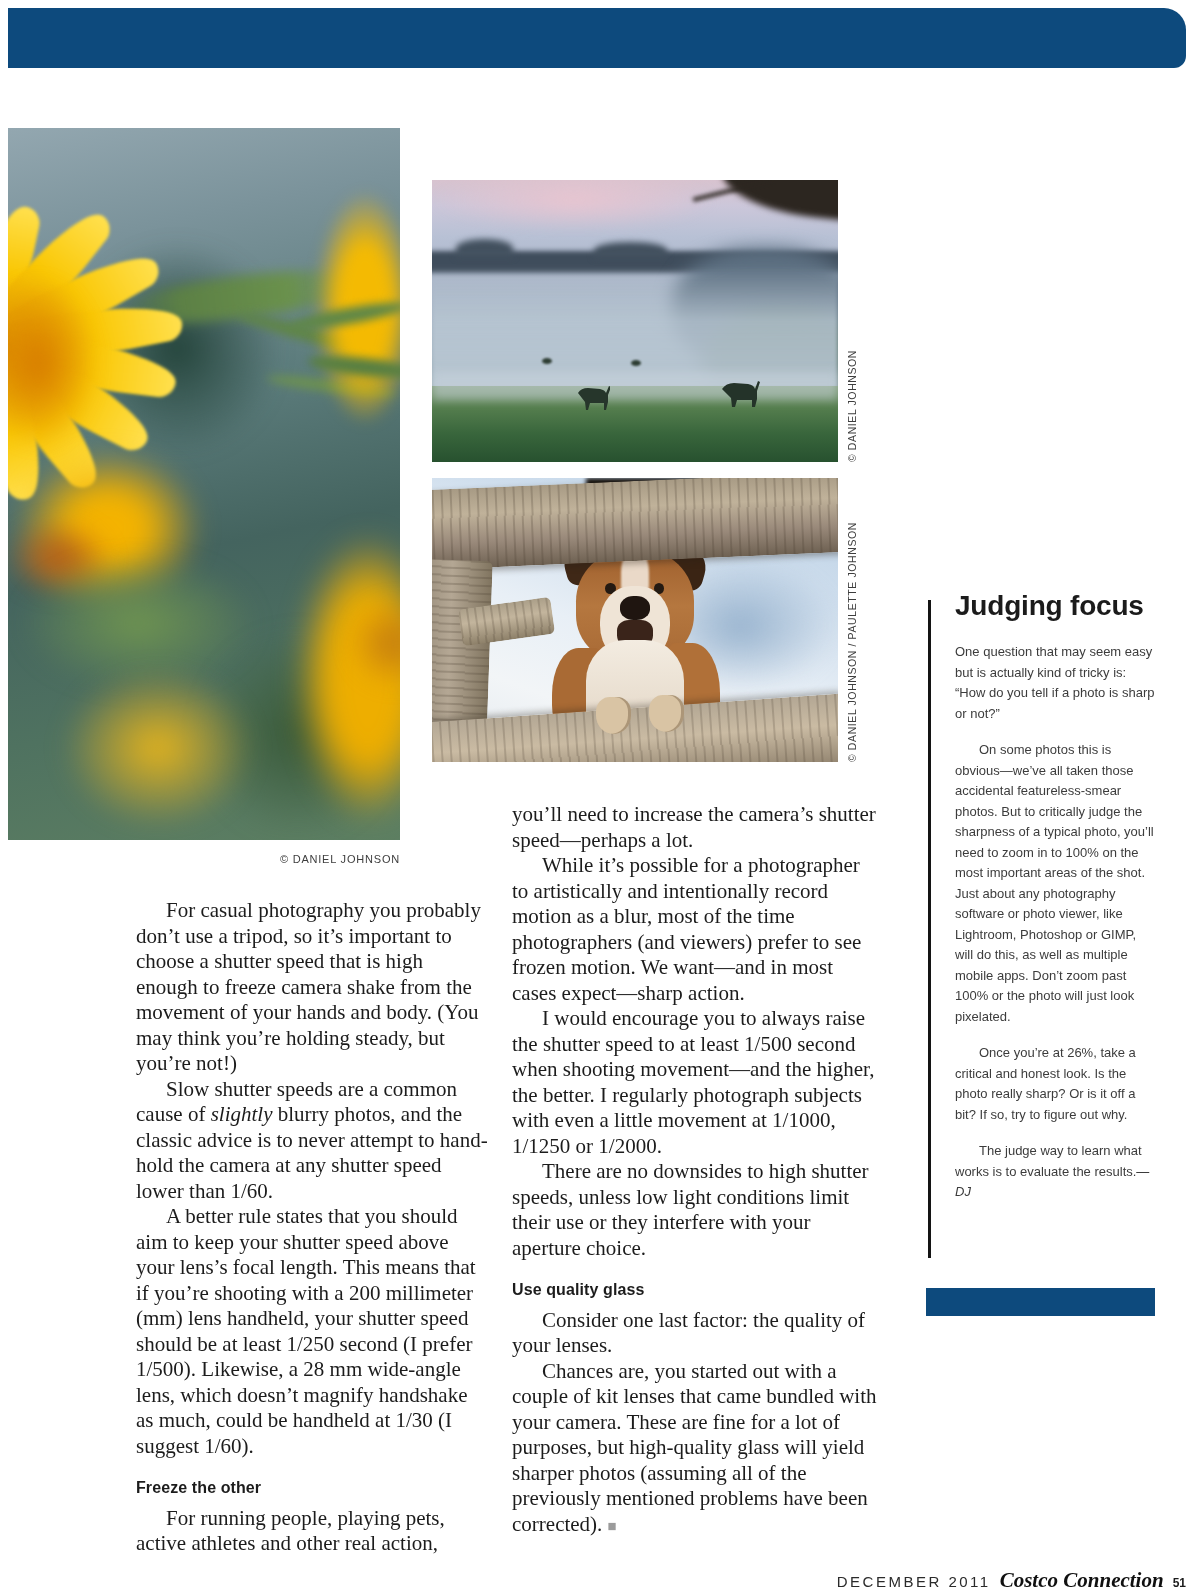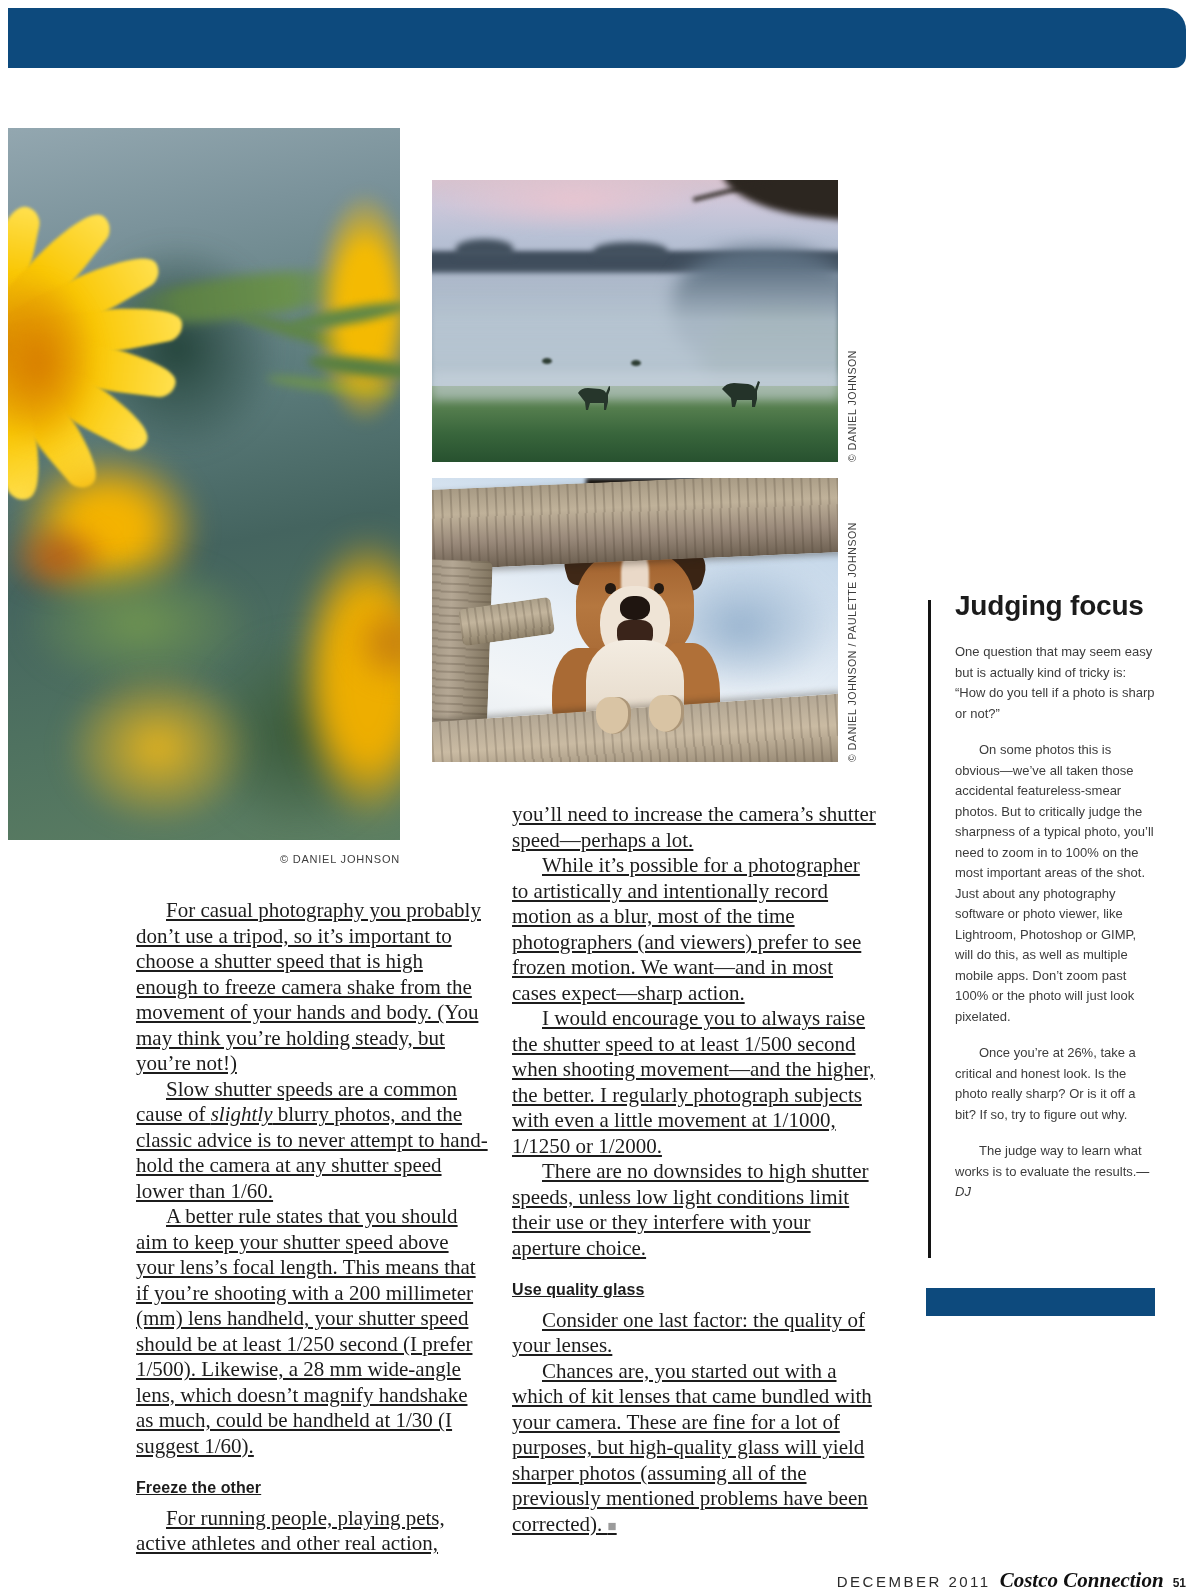--- a/index.html
+++ b/index.html
@@ -139,21 +139,21 @@
   .vcredit { position:absolute; white-space:nowrap; transform:rotate(-90deg); transform-origin:0 0;
     font-size:10.5px; letter-spacing:.6px; color:#3d3d3d; }
   .vcredit-misty { left:846px; top:462px; }
   .vcredit-dog { left:846px; top:762px; }
 
   
   .col { position:absolute; color:#1c1c1c; font-family:"Liberation Serif", serif;
     font-size:21px; line-height:25.5px; }
   .col-left { left:136px; top:898px; width:352px; }
   .col-mid { left:512px; top:802px; width:366px; }
-  .col p { margin:0;text-decoration:underline; }
+  .col p { margin:0; }
   .col p.ind { text-indent:30px; }
   .subhead { font-family:"Liberation Sans", sans-serif; font-weight:bold; font-size:16px;
     color:#1c1c1c; margin-top:16px !important; margin-bottom:5px !important; letter-spacing:.1px; }
   .ital { font-style:italic; }
   .endmark { color:#9b9b9b; font-size:15px; font-family:"Liberation Sans", sans-serif; }
 
   
   .sidebar-rule { position:absolute; left:928px; top:600px; width:3px; height:658px; background:#141414; }
   .sidebar-title { position:absolute; left:955px; top:590px; width:220px;
     font-size:28px; font-weight:bold; color:#1b1b1b; letter-spacing:-.2px; }
@@ -265,21 +265,21 @@
     <p class="ind">For running people, playing pets, active athletes and other real action,</p>
   </div>
 
   <div class="col col-mid">
     <p>you’ll need to increase the camera’s shutter speed—perhaps a lot.</p>
     <p class="ind">While it’s possible for a photographer to artistically and intentionally record motion as a blur, most of the time photographers (and viewers) prefer to see frozen motion. We want—and in most cases expect—sharp action.</p>
     <p class="ind">I would encourage you to always raise the shutter speed to at least 1/500 second when shooting movement—and the higher, the better. I regularly photograph subjects with even a little movement at 1/1000, 1/1250 or 1/2000.</p>
     <p class="ind">There are no downsides to high shutter speeds, unless low light conditions limit their use or they interfere with your aperture choice.</p>
     <p class="subhead">Use quality glass</p>
     <p class="ind">Consider one last factor: the quality of your lenses.</p>
-    <p class="ind"><span>Chances are, you started out with a which of kit lenses that came bundled with your camera. These are fine for a lot of purposes, but high-quality glass will yield sharper photos (assuming all of the previously mentioned problems have been corrected). </span><span class="endmark">■</span></p>
+    <p class="ind"><span>Chances are, you started out with a couple of kit lenses that came bundled with your camera. These are fine for a lot of purposes, but high-quality glass will yield sharper photos (assuming all of the previously mentioned problems have been corrected). </span><span class="endmark">■</span></p>
   </div>
 
   <div class="sidebar-rule"></div>
   <div class="sidebar-title">Judging focus</div>
   <div class="sidebar-body">
     <p>One question that may seem easy but is actually kind of tricky is: “How do you tell if a photo is sharp or not?”</p>
     <p class="ind">On some photos this is obvious—we’ve all taken those accidental featureless-smear photos. But to critically judge the sharpness of a typical photo, you’ll need to zoom in to 100% on the most important areas of the shot. Just about any photography software or photo viewer, like Lightroom, Photoshop or GIMP, will do this, as well as multiple mobile apps. Don’t zoom past 100% or the photo will just look pixelated.</p>
     <p class="ind">Once you’re at 26%, take a critical and honest look. Is the photo really sharp? Or is it off a bit? If so, try to figure out why.</p>
     <p class="ind"><span>The judge way to learn what works is to evaluate the results.</span><span class="ital">—DJ</span></p>
   </div>

